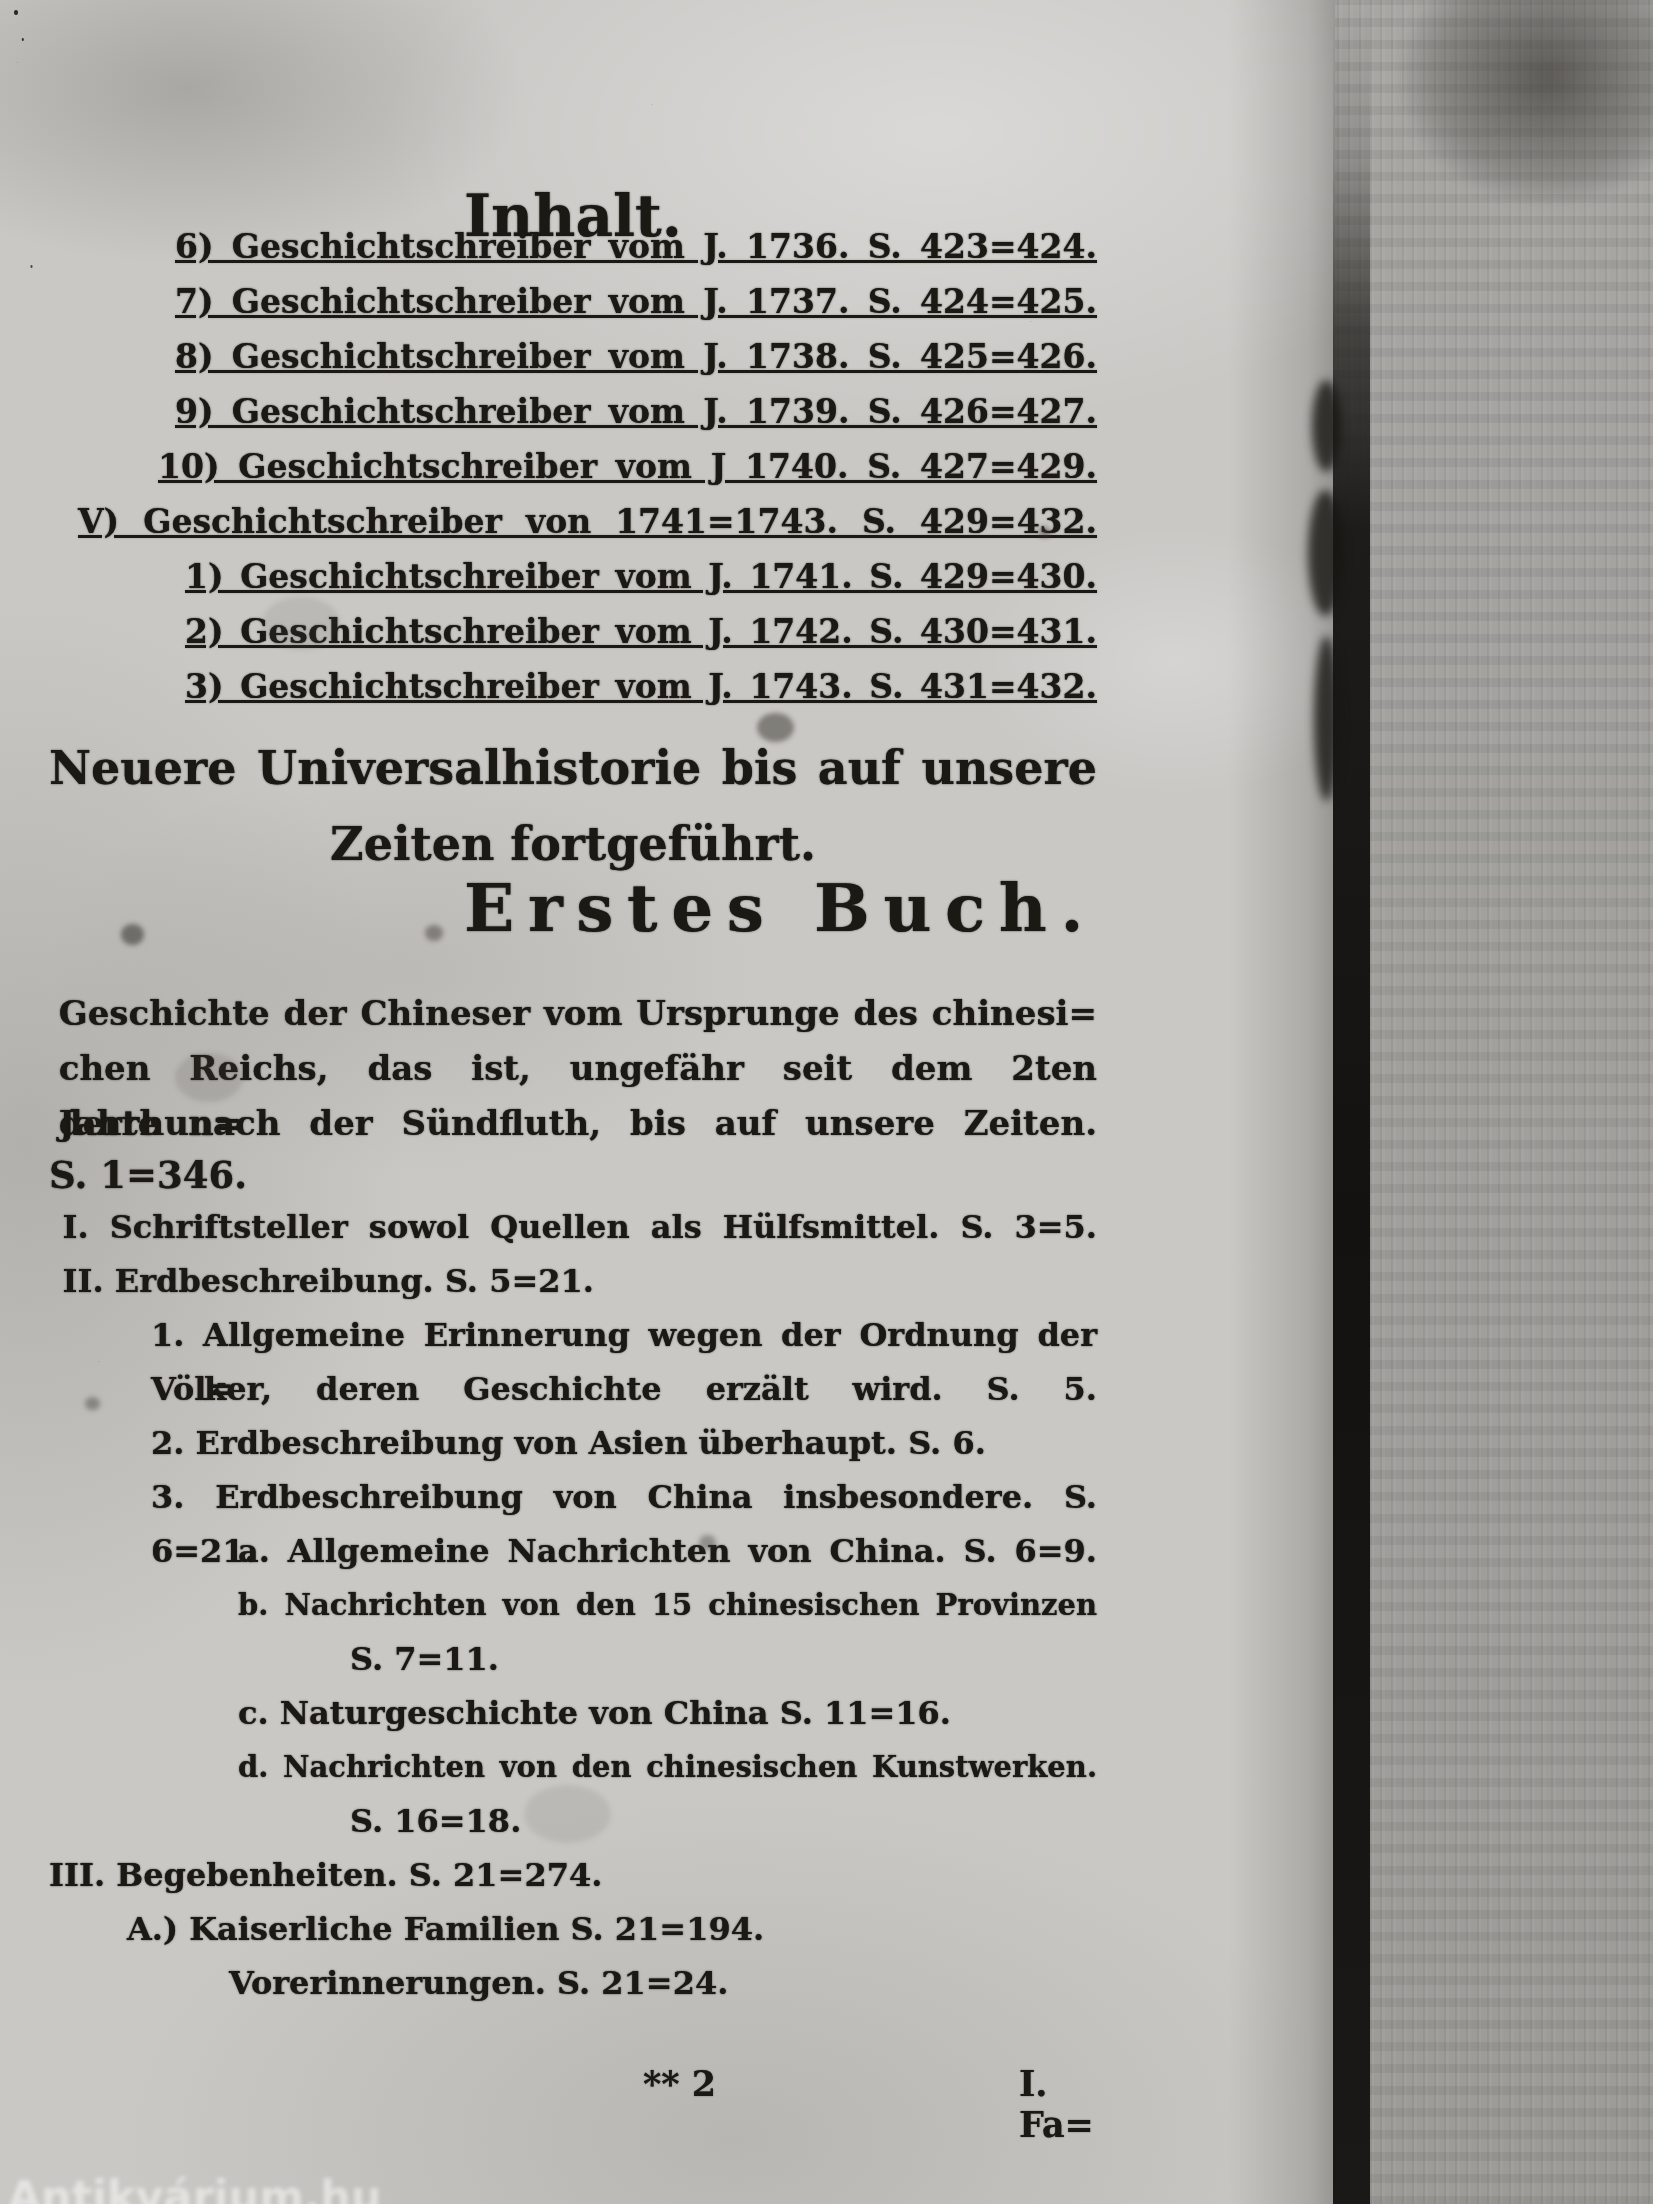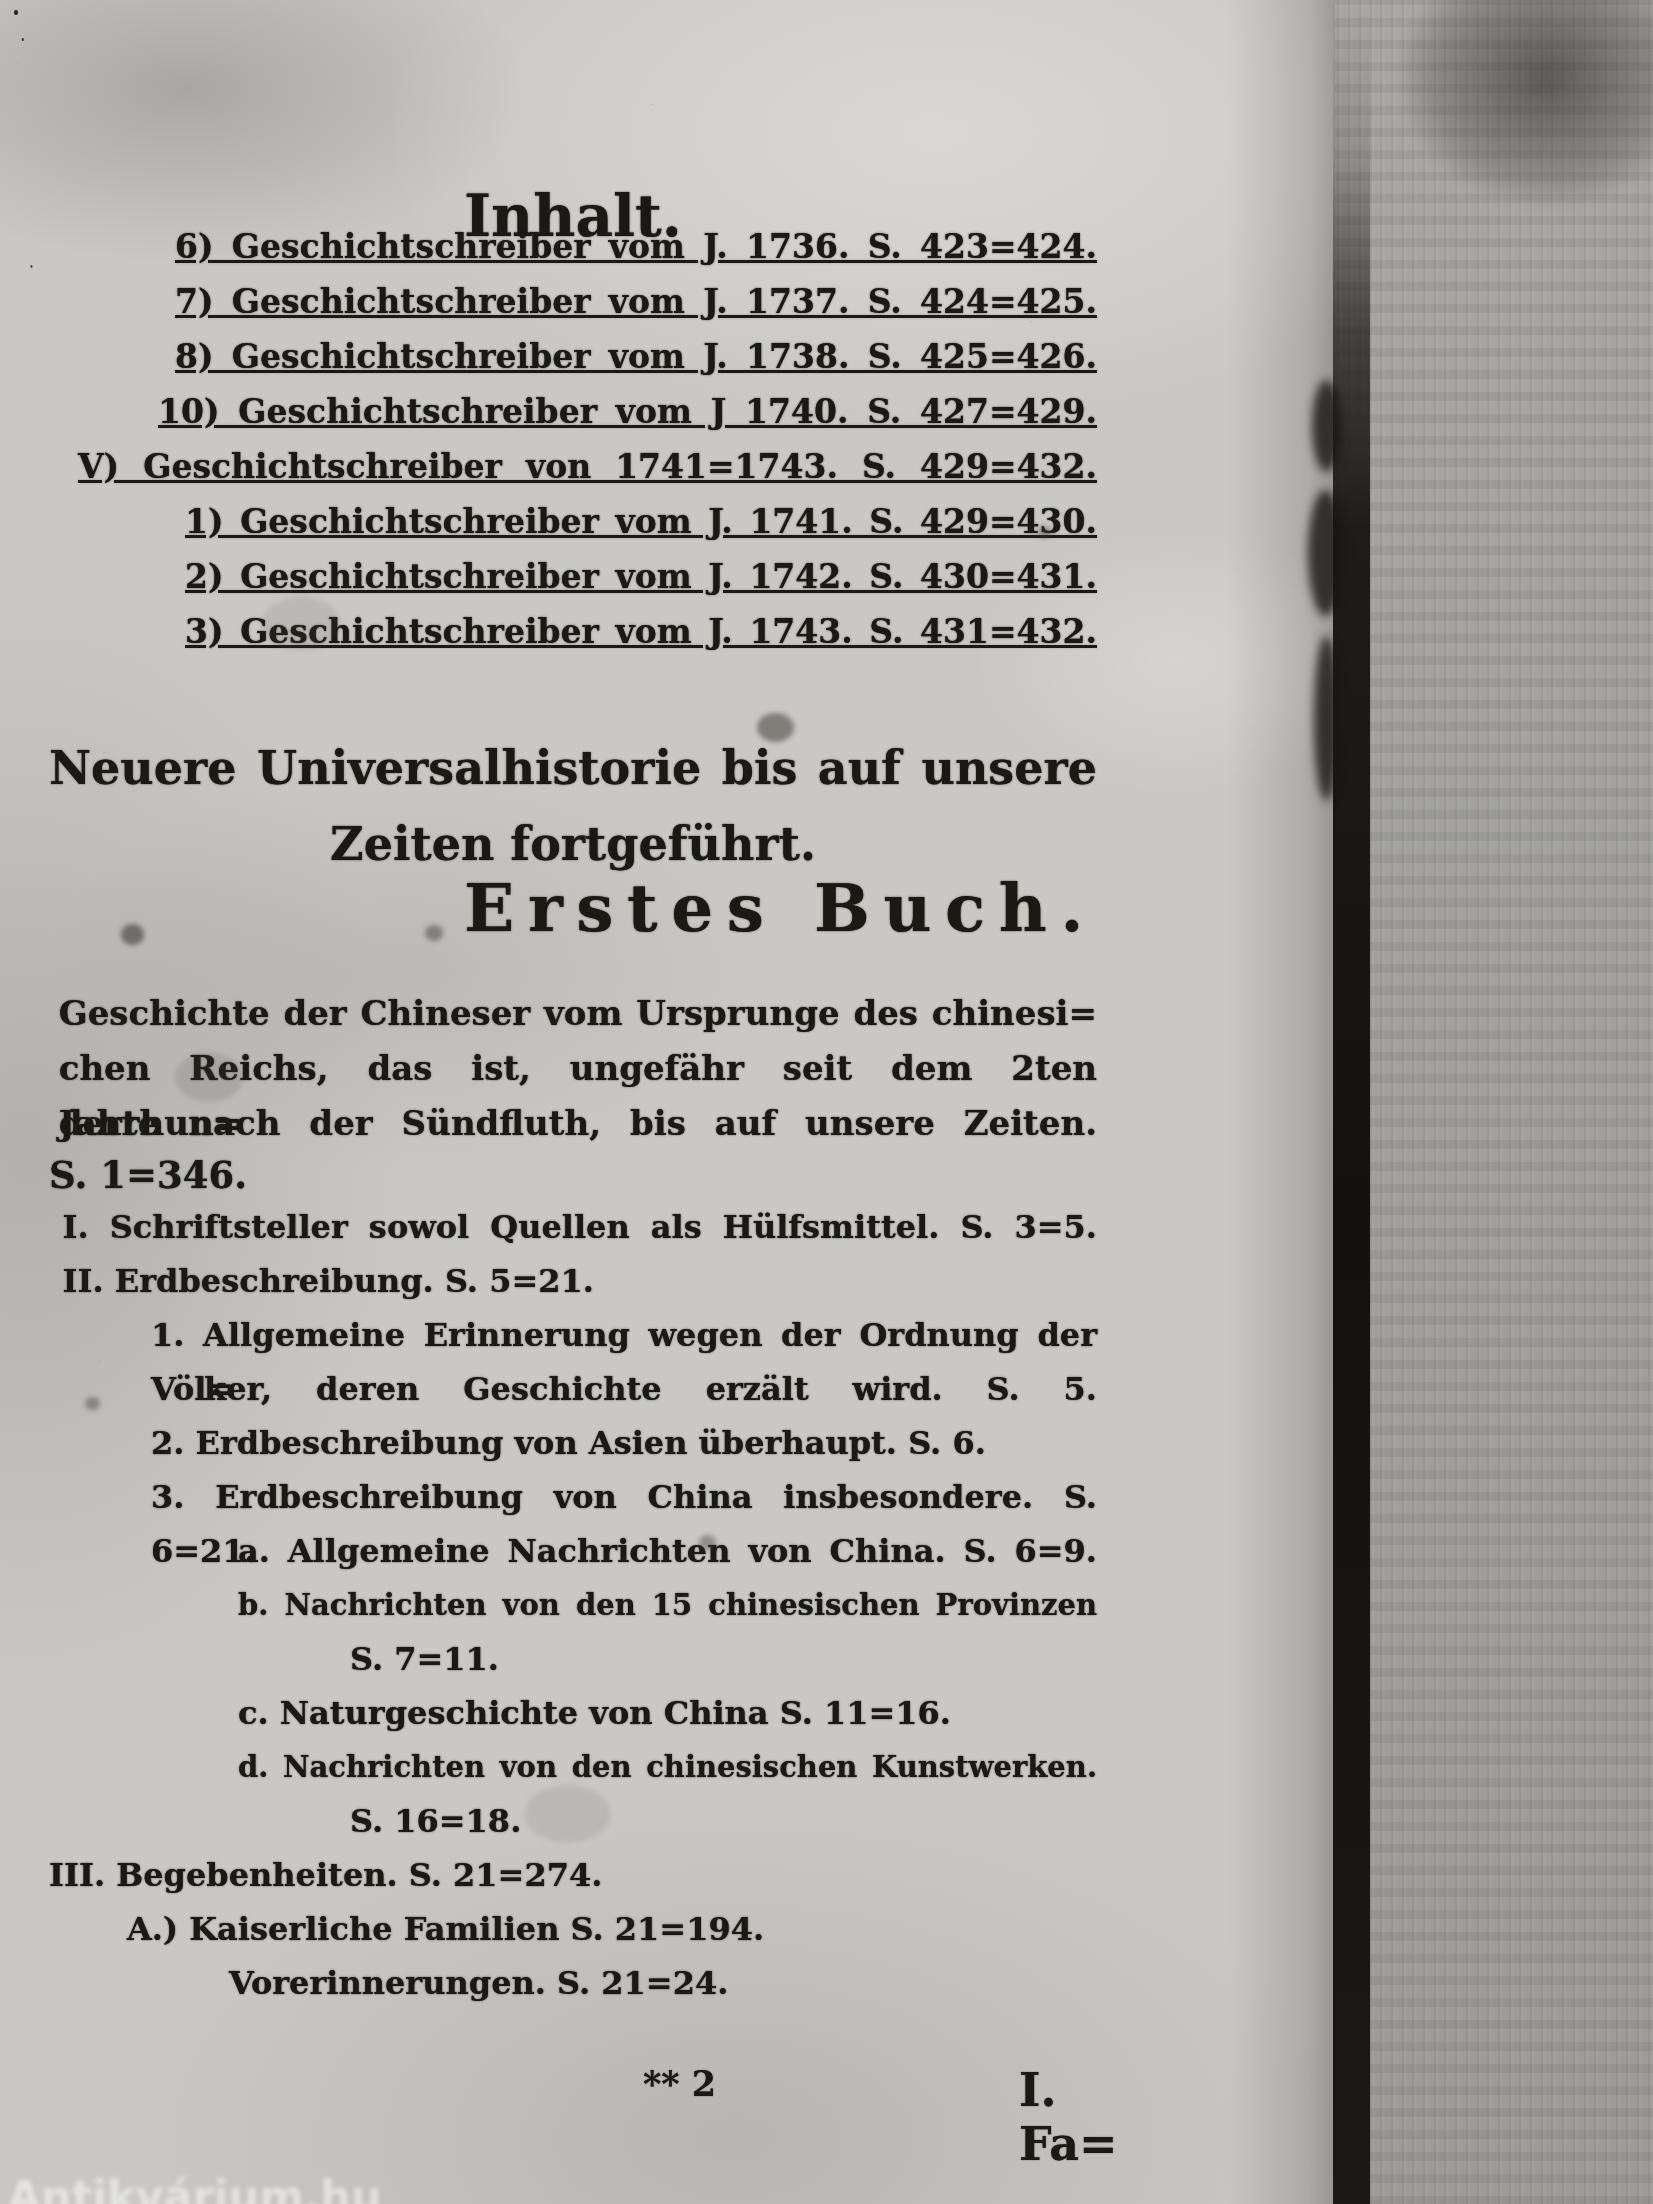--- a/index.html
+++ b/index.html
@@ -95,21 +95,21 @@
   .m-abc{padding-left:189px;}
   .m-cont2{padding-left:301px;}
   .m-A{padding-left:78px;}
   .m-vor{padding-left:180px;}
   .sz30{font-size:29px !important;}
   .sz28{font-size:27px !important;}
 
   #footer{position:absolute;left:0;top:2063px;width:100%;height:58px;}
   #signature-mark{position:absolute;left:594px;top:0;font-size:35px;font-weight:bold;color:#1b1914;
     text-shadow:0 0 1.2px rgba(27,25,20,0.85);}
-  #catchword{position:absolute;left:970px;top:0;font-size:46px;font-weight:bold;color:#1b1914;
+  #catchword{position:absolute;left:970px;top:0;font-size:35px;font-weight:bold;color:#1b1914;
     text-shadow:0 0 1.2px rgba(27,25,20,0.85);}
 
   #watermark{position:absolute;left:7.8px;bottom:-15.5px;font-size:43px;font-weight:bold;
     color:rgba(252,252,250,0.55);filter:blur(1.9px);font-family:"DejaVu Sans", sans-serif;}
 </style>
 </head>
 <body>
 
 <div id="scene">
 
@@ -118,20 +118,21 @@
   <div id="page">
 
     <div id="text-block">
 
       <div id="page-title" class="line">Inhalt.</div>
 
       <div id="toc-top">
         <div class="line stretch t-num">6) Geschichtschreiber vom J. 1736. S. 423=424.</div>
         <div class="line stretch t-num">7) Geschichtschreiber vom J. 1737. S. 424=425.</div>
         <div class="line stretch t-num">8) Geschichtschreiber vom J. 1738. S. 425=426.</div>
+        <div class="line stretch t-num">9) Geschichtschreiber vom J. 1739. S. 426=427.</div>
         <div class="line stretch t-num10">10) Geschichtschreiber vom J 1740. S. 427=429.</div>
         <div class="line stretch t-v">V) Geschichtschreiber von 1741=1743. S. 429=432.</div>
         <div class="line stretch t-sub">1) Geschichtschreiber vom J. 1741. S. 429=430.</div>
         <div class="line stretch t-sub">2) Geschichtschreiber vom J. 1742. S. 430=431.</div>
         <div class="line stretch t-sub">3) Geschichtschreiber vom J. 1743. S. 431=432.</div>
       </div>
 
       <div id="section-heading">
         <div id="heading-line1" class="line stretch">Neuere Universalhistorie bis auf unsere</div>
         <div id="heading-line2" class="line">Zeiten fortgeführt.</div>

